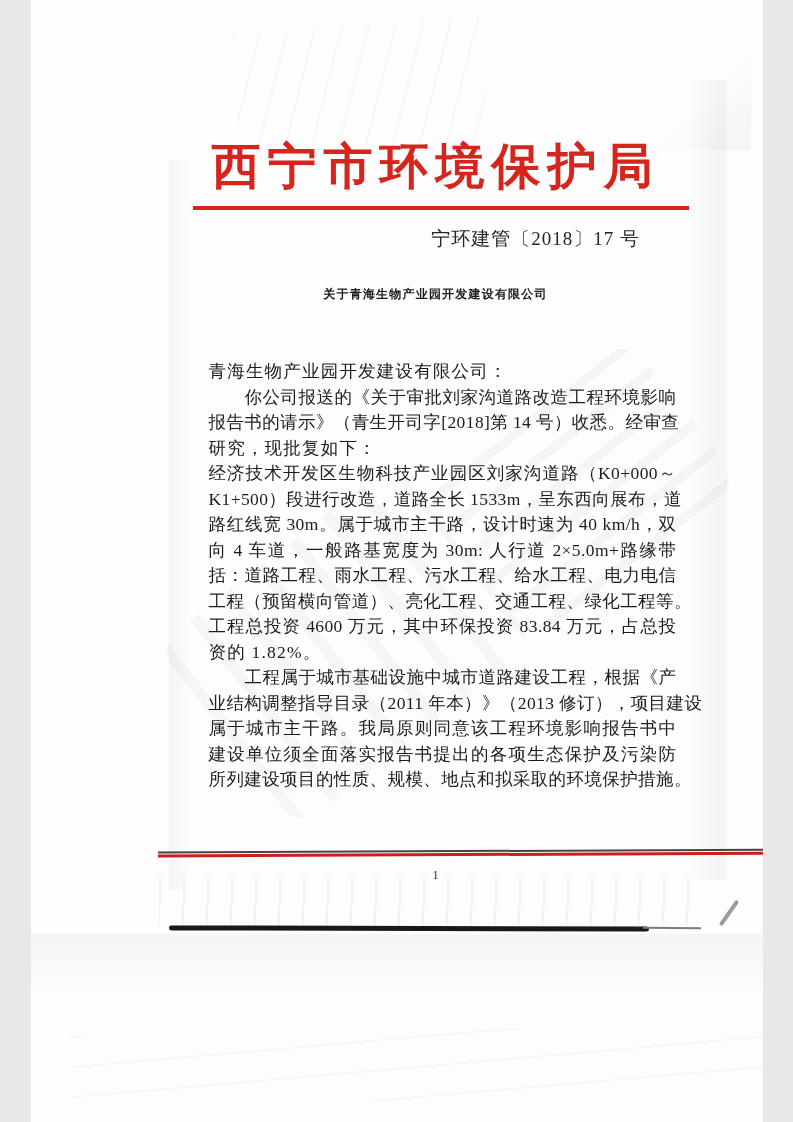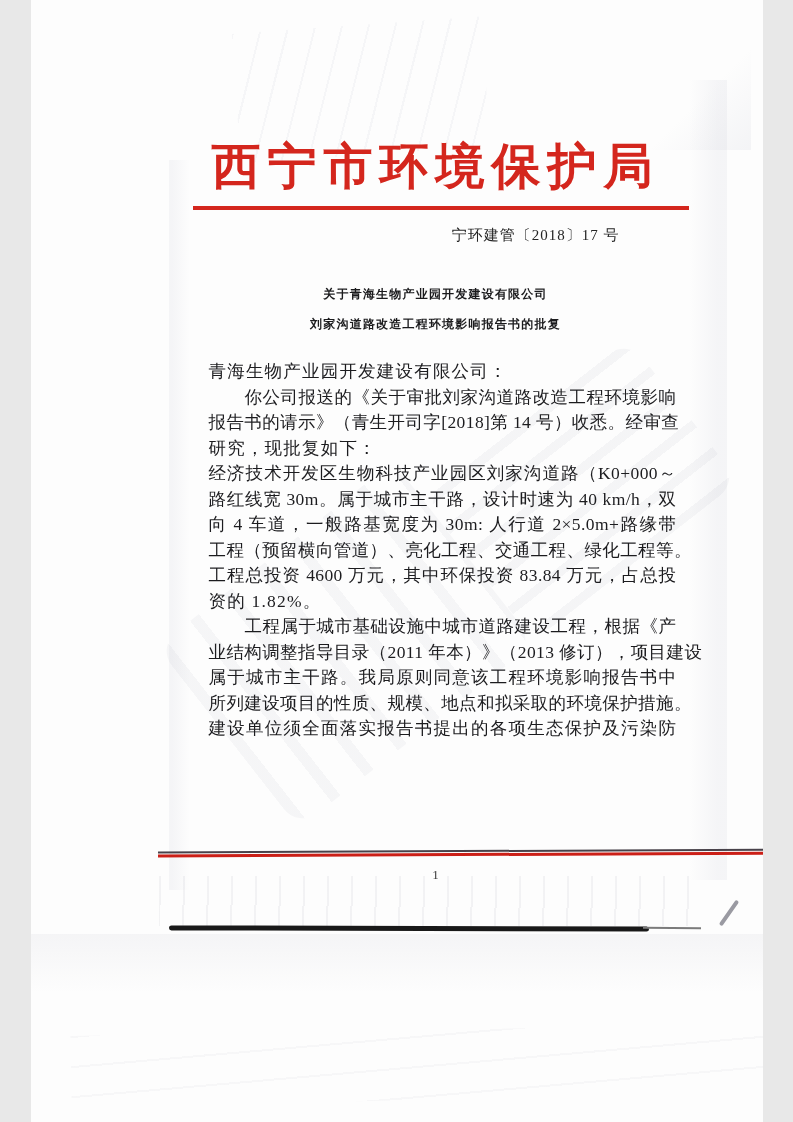--- a/index.html
+++ b/index.html
@@ -42,21 +42,21 @@
 
   
   .agency{
     position:absolute;left:150px;top:136px;width:510px;
     text-align:center;font-size:49px;font-weight:bold;
     letter-spacing:7px;line-height:62px;white-space:nowrap;
   }
   .red-rule{position:absolute;left:162px;top:206px;width:496px;height:4px;}
   .doc-number{
     position:absolute;left:380px;top:226px;width:250px;
-    text-align:center;font-size:15px;letter-spacing:1px;color:#242424;
+    text-align:center;font-size:19px;letter-spacing:1px;color:#242424;
     white-space:nowrap;
   }
   .doc-title{
     position:absolute;left:155px;top:279px;width:500px;
     text-align:center;font-size:12px;font-weight:bold;color:#1b1b1d;
     line-height:30px;letter-spacing:1.2px;
   }
   .body-text{
     position:absolute;left:178px;top:359px;width:468px;
     font-size:17.5px;color:#1c1c1f;
@@ -91,39 +91,40 @@
   <div class="artifact below-sheet-shadow"></div>
   <div class="artifact far-bottom-wave"></div>
 
   <div class="agency" style="color: rgb(212, 38, 29);">西宁市环境保护局</div>
   <div class="red-rule" style="background: rgb(212, 38, 29);"></div>
 
   <div class="doc-number">宁环建管〔2018〕17 号</div>
 
   <div class="doc-title">
     <div>关于青海生物产业园开发建设有限公司</div>
-    <div>刘家沟道路改造工程环境影响报告书的批复</div>
   </div>
 
   <div class="body-text">
       <div class="bline nojust">青海生物产业园开发建设有限公司：</div>
       <div class="bline indent">你公司报送的《关于审批刘家沟道路改造工程环境影响</div>
       <div class="bline">报告书的请示》（青生开司字[2018]第 14 号）收悉。经审查</div>
       <div class="bline nojust">研究，现批复如下：</div>
       <div class="bline">经济技术开发区生物科技产业园区刘家沟道路（K0+000～</div>
+      <div class="bline">K1+500）段进行改造，道路全长 1533m，呈东西向展布，道</div>
       <div class="bline">路红线宽 30m。属于城市主干路，设计时速为 40 km/h，双</div>
       <div class="bline">向 4 车道，一般路基宽度为 30m: 人行道 2×5.0m+路缘带</div>
+      <div class="bline">括：道路工程、雨水工程、污水工程、给水工程、电力电信</div>
       <div class="bline">工程（预留横向管道）、亮化工程、交通工程、绿化工程等。</div>
       <div class="bline">工程总投资 4600 万元，其中环保投资 83.84 万元，占总投</div>
       <div class="bline nojust">资的 1.82%。</div>
       <div class="bline indent">工程属于城市基础设施中城市道路建设工程，根据《产</div>
       <div class="bline">业结构调整指导目录（2011 年本）》（2013 修订），项目建设</div>
       <div class="bline">属于城市主干路。我局原则同意该工程环境影响报告书中</div>
+      <div class="bline">建设单位须全面落实报告书提出的各项生态保护及污染防</div>
       <div class="bline">所列建设项目的性质、规模、地点和拟采取的环境保护措施。</div>
-      <div class="bline">建设单位须全面落实报告书提出的各项生态保护及污染防</div>
     </div>
 
   <div class="footer-rule">
     <div class="dark"></div>
     <div class="gap"></div>
     <div class="red" style="background: rgb(203, 31, 23);"></div>
   </div>
   <div class="page-number">1</div>
 
   <div class="artifact page-bottom-edge"></div>

